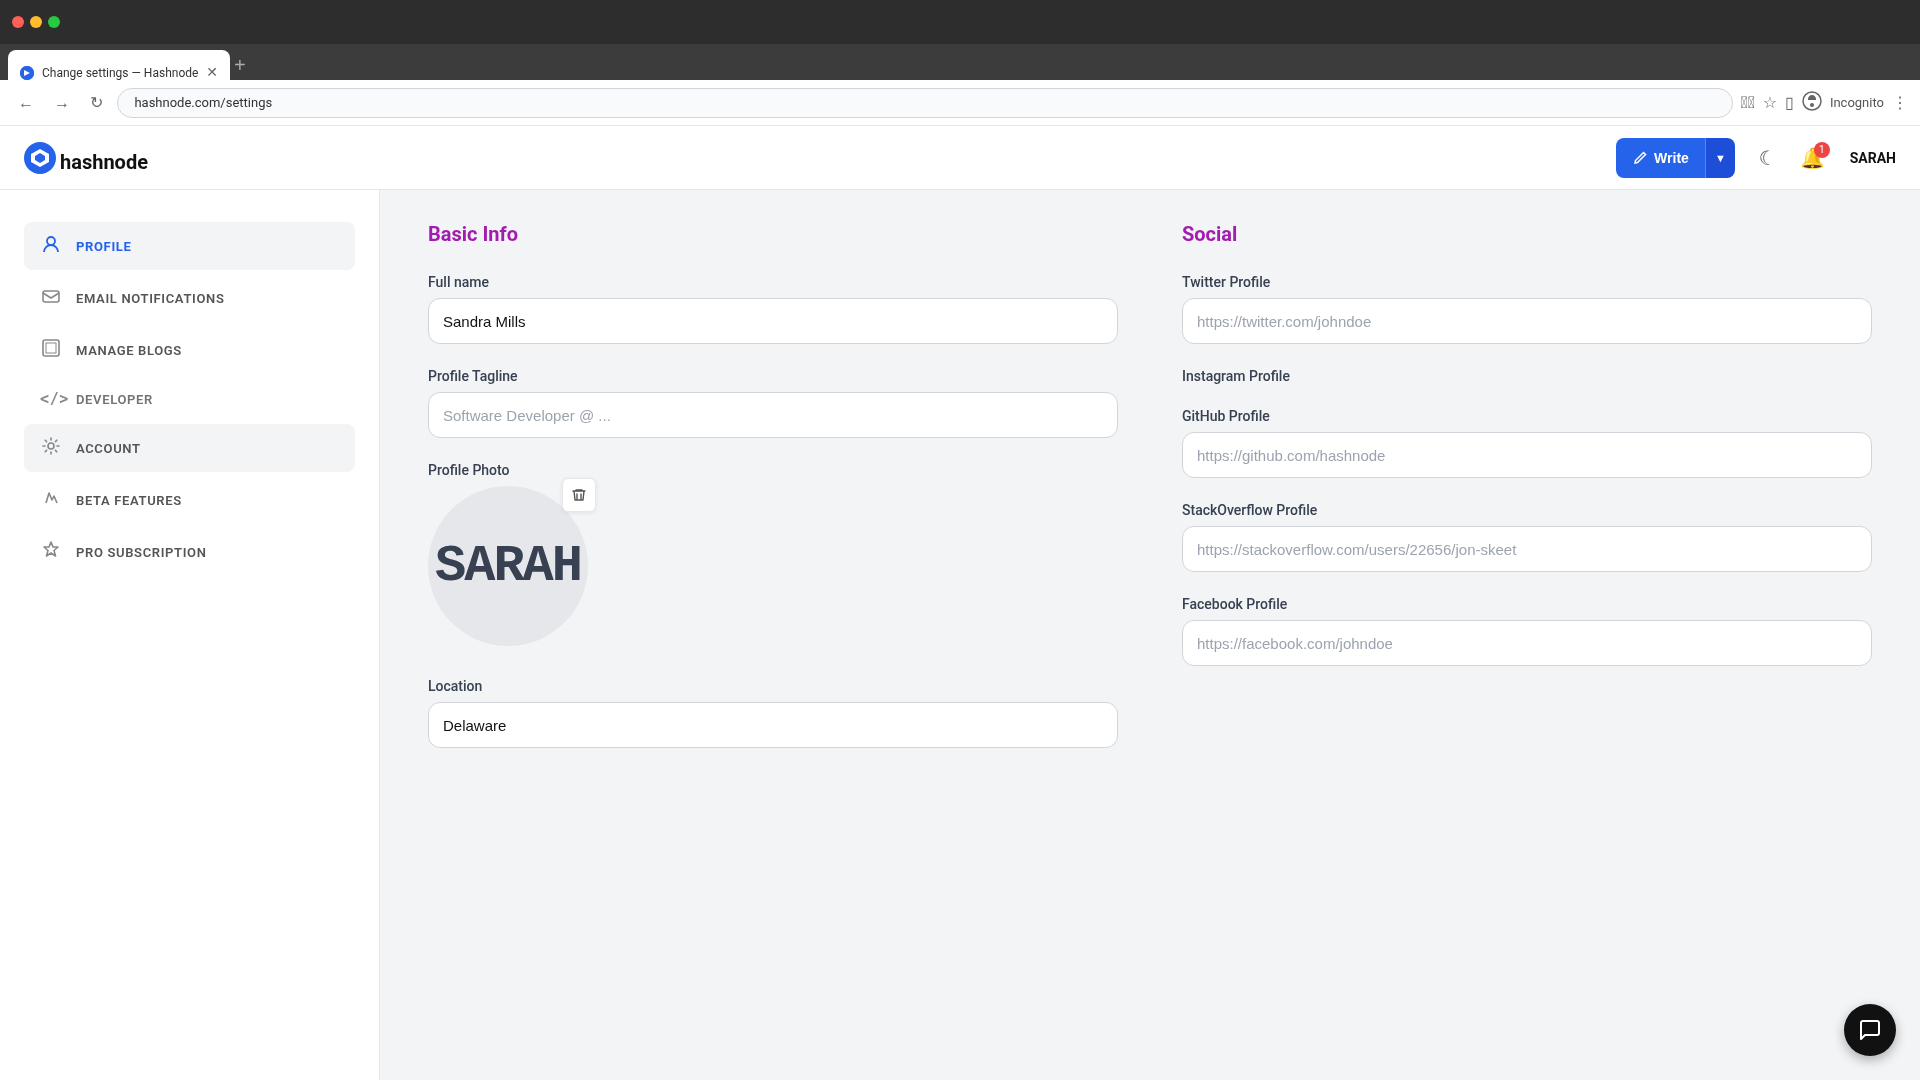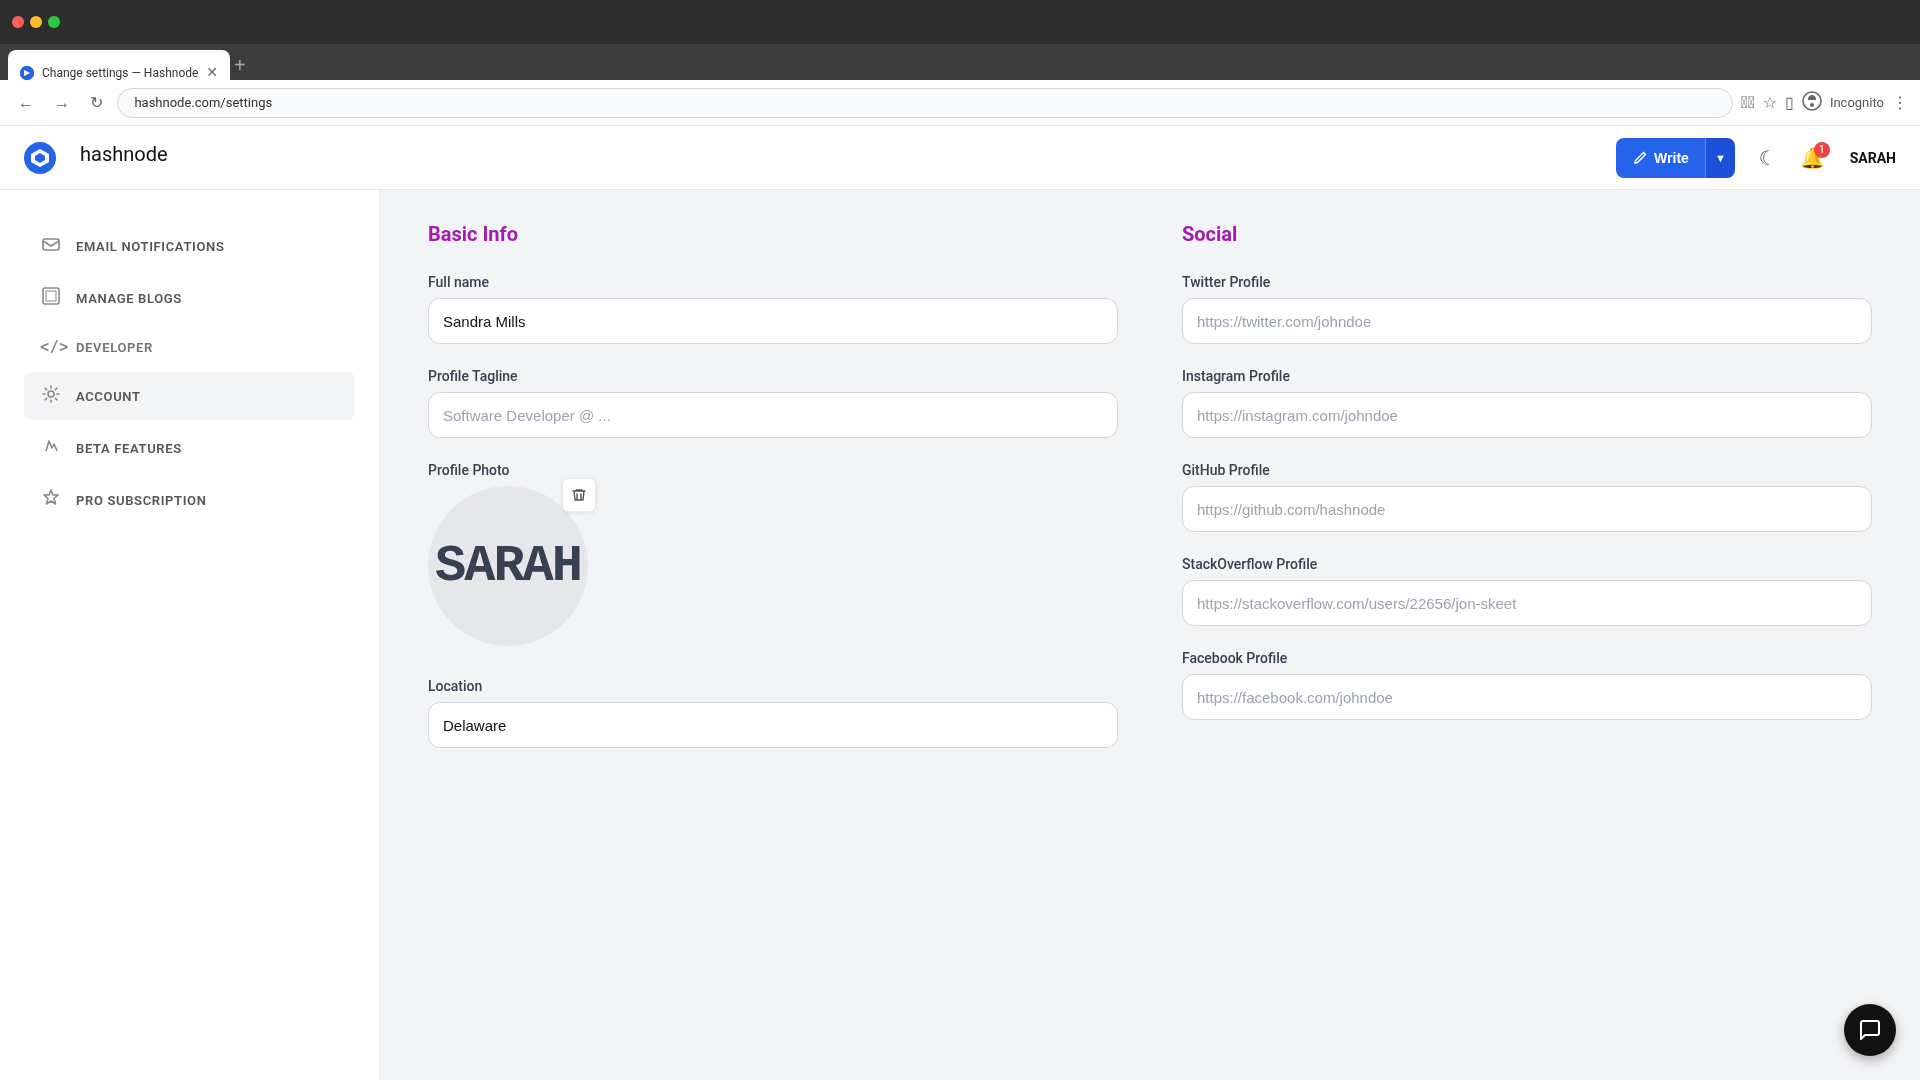--- a/index.html
+++ b/index.html
@@ -69,21 +69,21 @@
     
     .app-header {
       background: #fff;
       height: 64px;
       display: flex;
       align-items: center;
       padding: 0 24px;
       border-bottom: 1px solid #e5e7eb;
       gap: 16px;
     }
-    .logo { display: flex; align-items: flex-start; gap: 24px; font-size: 20px; font-weight: 400; color: #111; }
+    .logo { display: flex; align-items: flex-end; gap: 4px; font-size: 20px; font-weight: 700; color: #111; }
     .logo-icon { width: 32px; height: 32px; background: #2563eb; border-radius: 50%; display: flex; align-items: center; justify-content: center; color: #fff; font-size: 14px; font-weight: bold; }
     .header-spacer { flex: 1; }
     .header-icon { font-size: 20px; color: #555; cursor: pointer; margin-left: 8px; }
     .notif-wrapper { position: relative; }
     .notif-badge {
       position: absolute;
       top: -4px;
       right: -4px;
       background: #ef4444;
       color: #fff;
@@ -341,20 +341,29 @@
     <div class="notif-badge">1</div>
   </div>
   <span class="user-name">SARAH</span>
 </div>
 
 <div class="main-content">
 
   <div class="sidebar">
     <nav class="sidebar-nav">
 
+      <div class="sidebar-item active" style="color:#2563eb;">
+        <span class="sidebar-icon">
+          <svg width="20" height="20" viewBox="0 0 20 20" fill="none">
+              <circle cx="10" cy="7" r="4" stroke="#2563eb" stroke-width="1.8"></circle>
+              <path d="M3 18c0-3.9 3.1-7 7-7s7 3.1 7 7" stroke="#2563eb" stroke-width="1.8"></path>
+            </svg>
+        </span>
+        <span style="color:#2563eb; font-weight:700; font-size:13px; letter-spacing:0.05em;">PROFILE</span>
+      </div>
 
       <div class="sidebar-item">
         <span class="sidebar-icon">
           <svg width="20" height="20" viewBox="0 0 20 20" fill="none">
               <rect x="2" y="5" width="16" height="11" rx="2" stroke="#888" stroke-width="1.6"></rect>
               <path d="M2 7l8 5 8-5" stroke="#888" stroke-width="1.6"></path>
             </svg>
         </span>
         <span style="font-size:13px;letter-spacing:0.05em;font-weight:600;color:#555;">EMAIL NOTIFICATIONS</span>
       </div>
@@ -444,21 +453,20 @@
       <div class="settings-col">
         <h2 class="section-title">Social</h2>
 
         <div class="form-group">
           <label class="form-label">Twitter Profile</label>
           <input type="text" class="form-input" placeholder="https://twitter.com/johndoe" style="">
         </div>
 
         <div class="form-group">
           <label class="form-label">Instagram Profile</label>
-          <input type="text" class="form-input" placeholder="https://instagram.com/johndoe" style="">
         </div>
 
         <div class="form-group">
           <label class="form-label">GitHub Profile</label>
           <input type="text" class="form-input" placeholder="https://github.com/hashnode" style="">
         </div>
 
         <div class="form-group">
           <label class="form-label">StackOverflow Profile</label>
           <input type="text" class="form-input" placeholder="https://stackoverflow.com/users/22656/jon-skeet" style="">

